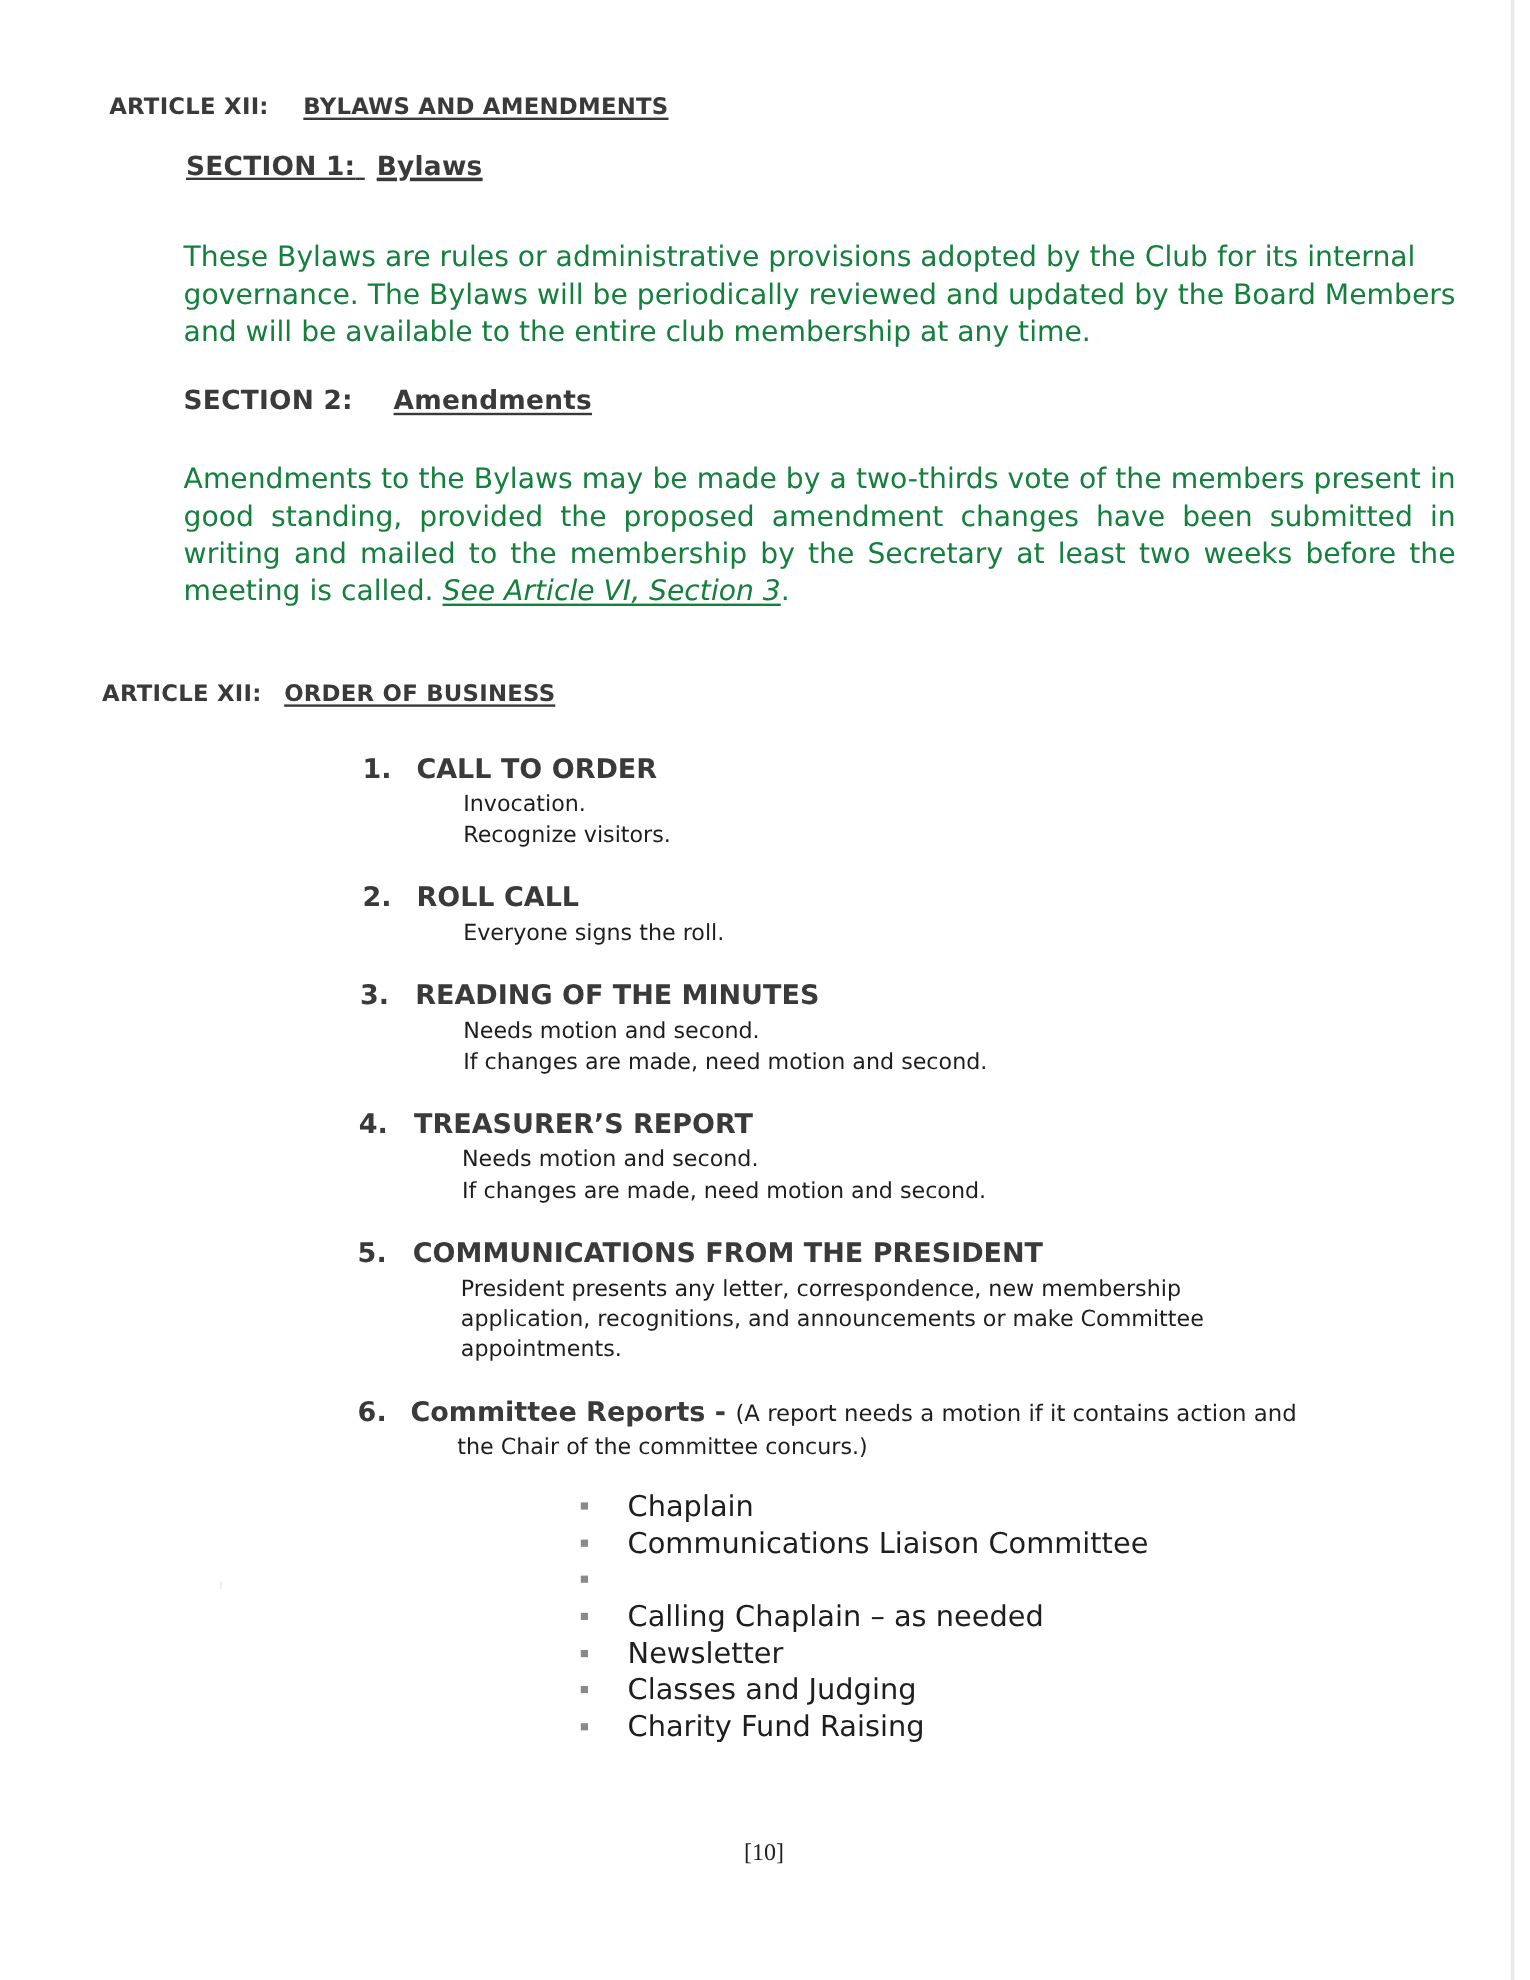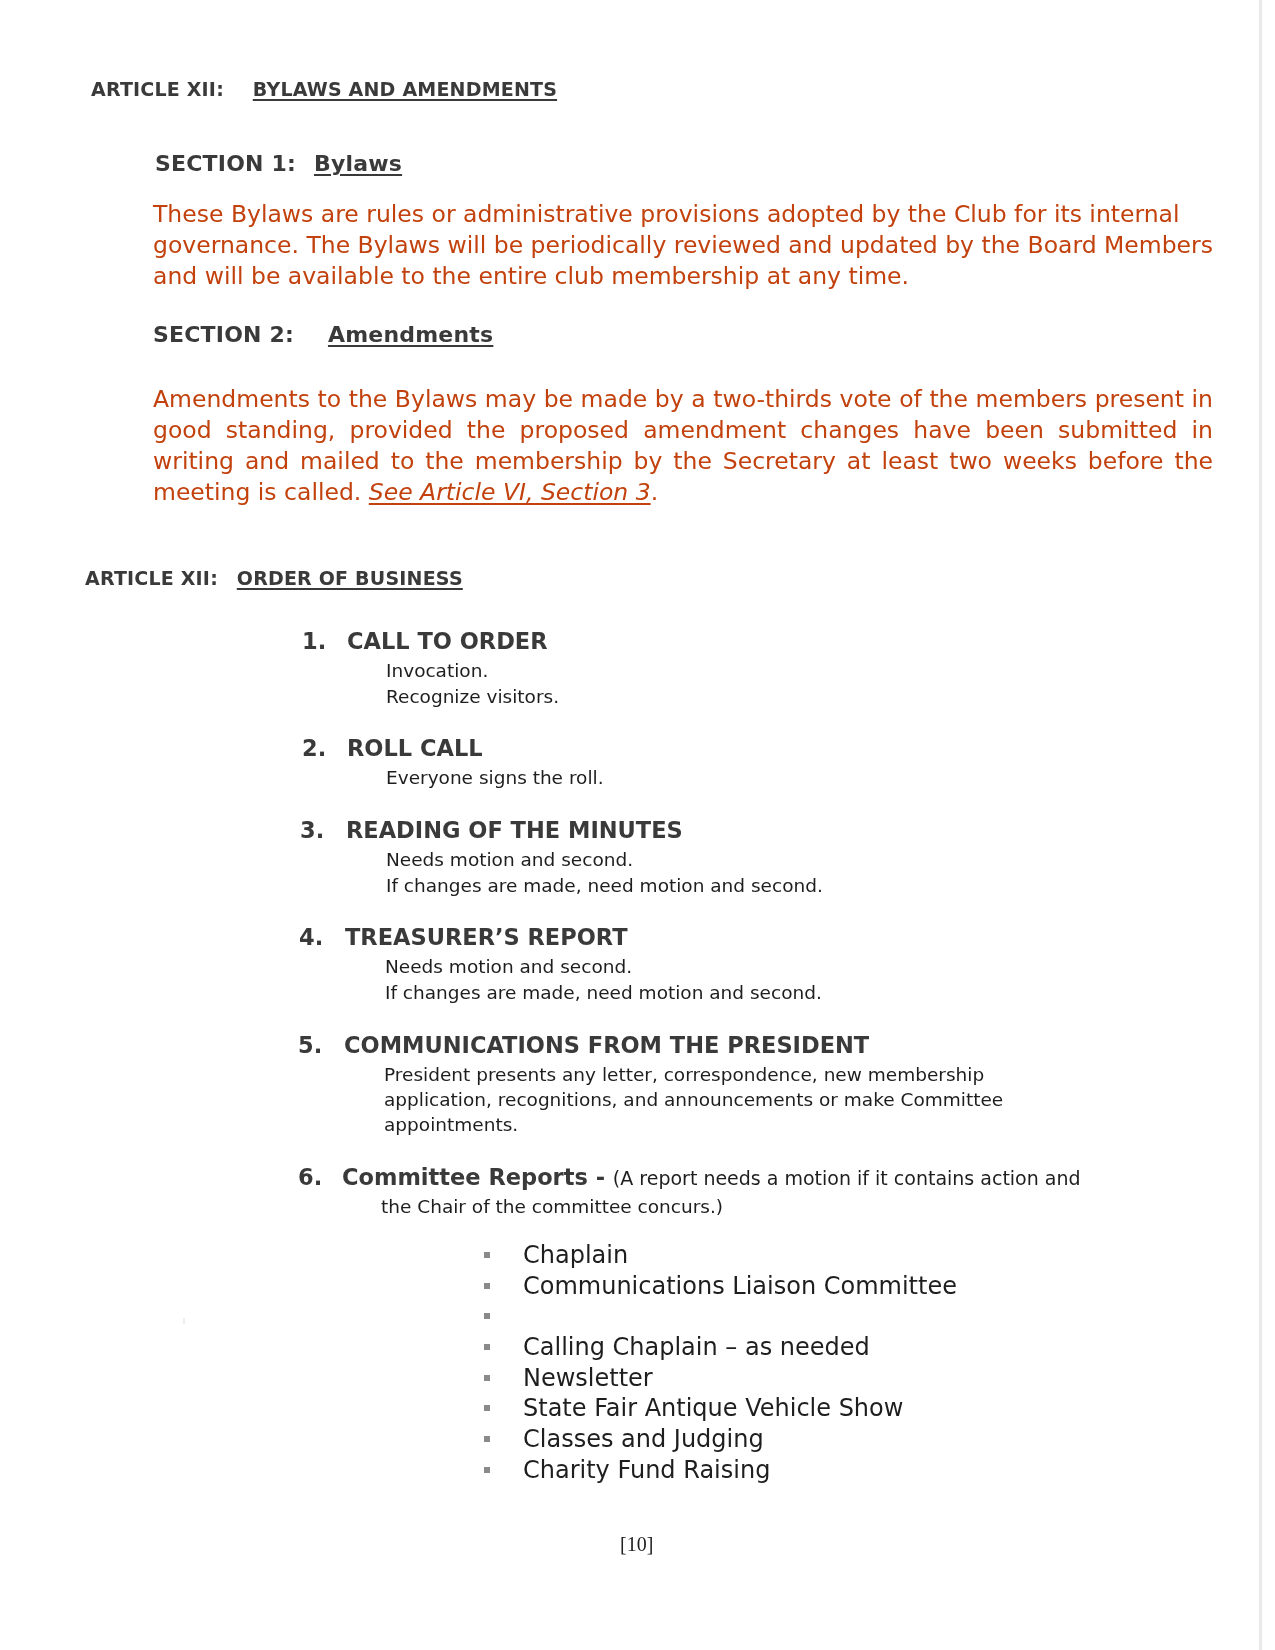--- a/index.html
+++ b/index.html
@@ -14,21 +14,21 @@
     .abs { position: absolute; white-space: nowrap; }
     .heavy { font-weight: bold; color: #3a3a3a; letter-spacing: 0.2px; }
     .u { text-decoration: underline; text-decoration-thickness: 2px; text-underline-offset: 3px; }
 
     .article { font-size: 19px; }
     .article .lbl { display: inline-block; }
     .section { font-size: 22px; }
 
     .para {
       position: absolute; left: 153px; width: 1060px;
-      font-size: 23.5px; line-height: 31px; color: #c2410c;
+      font-size: 23.5px; line-height: 31px; color: #15803d;
     }
     .para.justify { text-align: justify; text-align-last: left; }
     .para .ref { font-style: italic; text-decoration: underline; text-underline-offset: 3px; }
 
     .ob-num { position: absolute; font-size: 22.5px; font-weight: bold; color: #3a3a3a; }
     .ob-title { position: absolute; font-size: 22.5px; font-weight: bold; color: #3a3a3a; white-space: nowrap; }
     .ob-sub { position: absolute; font-size: 18.5px; line-height: 25px; color: #1e1e1e; white-space: nowrap; }
     .ob-note { font-size: 19px; font-weight: normal; color: #1e1e1e; }
 
     .bullets { position: absolute; left: 478px; top: 1240px; margin: 0; padding: 0; list-style: none; }
@@ -41,21 +41,21 @@
 <body>
 
 <div class="scan-edge"></div>
 <div class="scan-dot"></div>
 
 <div class="abs heavy article" style="left:91px; top:78px;">
   <span class="lbl">ARTICLE XII:</span>
   <span class="u" style="margin-left:22px;">BYLAWS AND AMENDMENTS</span>
 </div>
 
-<div class="abs heavy section" style="left:155px; top:151px;">
+<div class="abs heavy section" style="left:155px; top:127px;text-decoration:underline;">
   <span>SECTION 1:</span>
   <span class="u" style="margin-left:10px;">Bylaws</span>
 </div>
 
 <div class="para" style="top:199px;">These Bylaws are rules or administrative provisions adopted by the Club for its internal governance. The Bylaws will be periodically reviewed and updated by the Board Members and will be available to the entire club membership at any time.</div>
 
 <div class="abs heavy section" style="left:153px; top:322px;">
   <span>SECTION 2:</span>
   <span class="u" style="margin-left:26px;">Amendments</span>
 </div>
@@ -110,18 +110,17 @@
   </span>
   <span class="ob-sub" style="left:381px; top:1194px;">the Chair of the committee concurs.)</span>
 </div>
 
 <ul class="bullets">
   <li><span class="sq"></span><span>Chaplain</span></li>
   <li><span class="sq"></span><span>Communications Liaison Committee</span></li>
   <li><span class="sq"></span></li>
   <li><span class="sq"></span><span>Calling Chaplain – as needed</span></li>
   <li><span class="sq"></span><span>Newsletter</span></li>
-  <li><span class="sq"></span><span>State Fair Antique Vehicle Show</span></li>
   <li><span class="sq"></span><span>Classes and Judging</span></li>
   <li><span class="sq"></span><span>Charity Fund Raising</span></li>
 </ul>
 
 <div class="page-num">[10]</div>
 
 </body></html>

